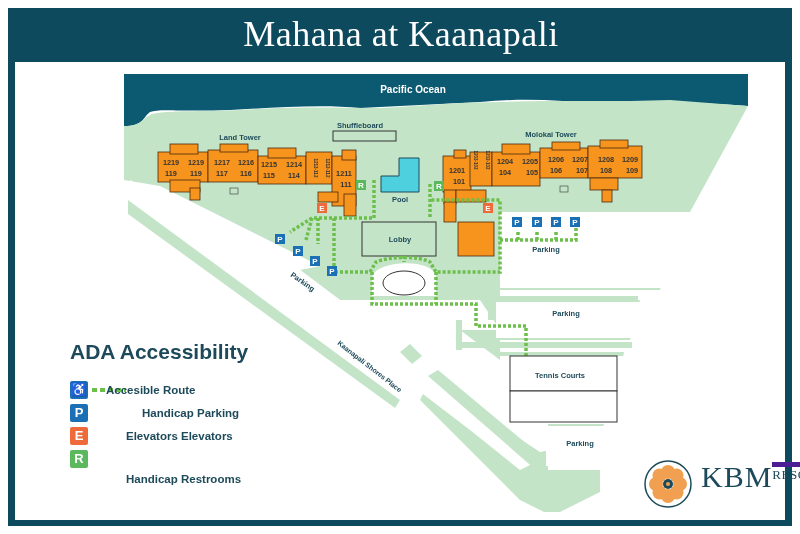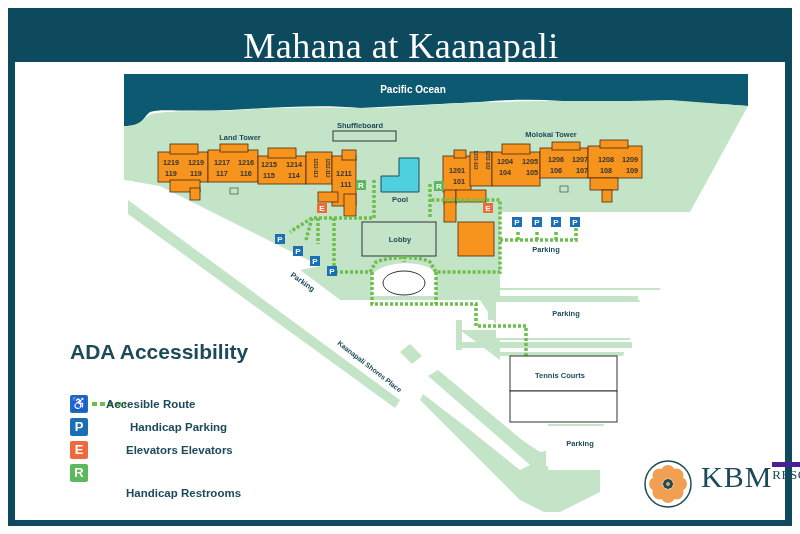--- a/index.html
+++ b/index.html
@@ -1,23 +1,23 @@
 <!DOCTYPE html>
 <html><head>
 <meta charset="utf-8">
 <style>
   html, body { margin:0; padding:0; background:#ffffff; }
   body { width:800px; height:534px; position:relative; overflow:hidden; font-family:"Liberation Sans", sans-serif; }
   .frame { position:absolute; left:8px; top:8px; width:784px; height:518px; background:#0e4a5e; }
-  .header { position:absolute; left:0; top:12px; width:786px; height:52px; display:flex; align-items:center; justify-content:center; }
+  .header { position:absolute; left:0; top:0; width:786px; height:52px; display:flex; align-items:center; justify-content:center; }
   .title { color:#ffffff; font-family:"Liberation Serif", "DejaVu Serif", serif; font-size:36px; letter-spacing:0.5px; }
   .inner { position:absolute; left:7px; top:54px; width:770px; height:458px; background:#ffffff; }
   svg text { font-family:"Liberation Sans", "DejaVu Sans", sans-serif; }
   .legend { position:absolute; left:70px; top:340px; }
-  .legend-title { font-size:21px; font-weight:bold; color:#1d4a5a; margin:0 0 28px 0; }
+  .legend-title { font-size:21px; font-weight:bold; color:#1d4a5a; margin:0 0 14px 0; }
   .legend-row { display:flex; align-items:center; height:23px; }
   .legend-icon { width:18px; height:18px; display:flex; align-items:center; justify-content:center; color:#fff; font-weight:bold; font-size:13px; border-radius:2px; }
   .legend-dash { width:34px; margin-left:4px; height:4px; background:repeating-linear-gradient(90deg,#6cbf4a 0 5px,transparent 5px 8px); }
   .legend-label { font-size:11.5px; font-weight:bold; color:#1d4a5a; margin-left:18px; }
   .legend-spacer { width:38px; }
   .logo { position:absolute; left:645px; top:458px; display:flex; align-items:center; }
   .logo-word { margin-left:6px; display:flex; flex-direction:row; align-items:flex-start; }
   .logo-kbm { font-family:"Liberation Serif", serif; font-size:30px; color:#1d4a5a; line-height:30px; letter-spacing:1px; }
   .logo-resorts { font-family:"Liberation Serif", serif; font-size:13px; color:#1d4a5a; border-top:5px solid #4c1d95; letter-spacing:0.5px; line-height:15px; }
 </style>
@@ -217,21 +217,21 @@
 <div class="legend">
   <div class="legend-title">ADA Accessibility</div>
   <div class="legend-row">
     <span class="legend-icon" style="background:#1b6fb5;">♿</span>
     <span class="legend-dash"></span>
     <span class="legend-label" style="margin-left:-20px;">Accesible Route</span>
   </div>
   <div class="legend-row">
     <span class="legend-icon" style="background:#1b6fb5;">P</span>
     <span class="legend-spacer"></span>
-    <span class="legend-label" style="margin-left:4px;">Handicap Parking</span>
+    <span class="legend-label" style="margin-left:16px;">Handicap Parking</span>
   </div>
   <div class="legend-row">
     <span class="legend-icon" style="background:#ee6a3a;">E</span>
     <span class="legend-spacer"></span>
     <span class="legend-label" style="margin-left:0;">Elevators Elevators</span>
   </div>
   <div class="legend-row">
     <span class="legend-icon" style="background:#5cb85c;">R</span>
     <span class="legend-spacer"></span>
     <span class="legend-label" style="margin-left:0;margin-top:41px;">Handicap Restrooms</span>

